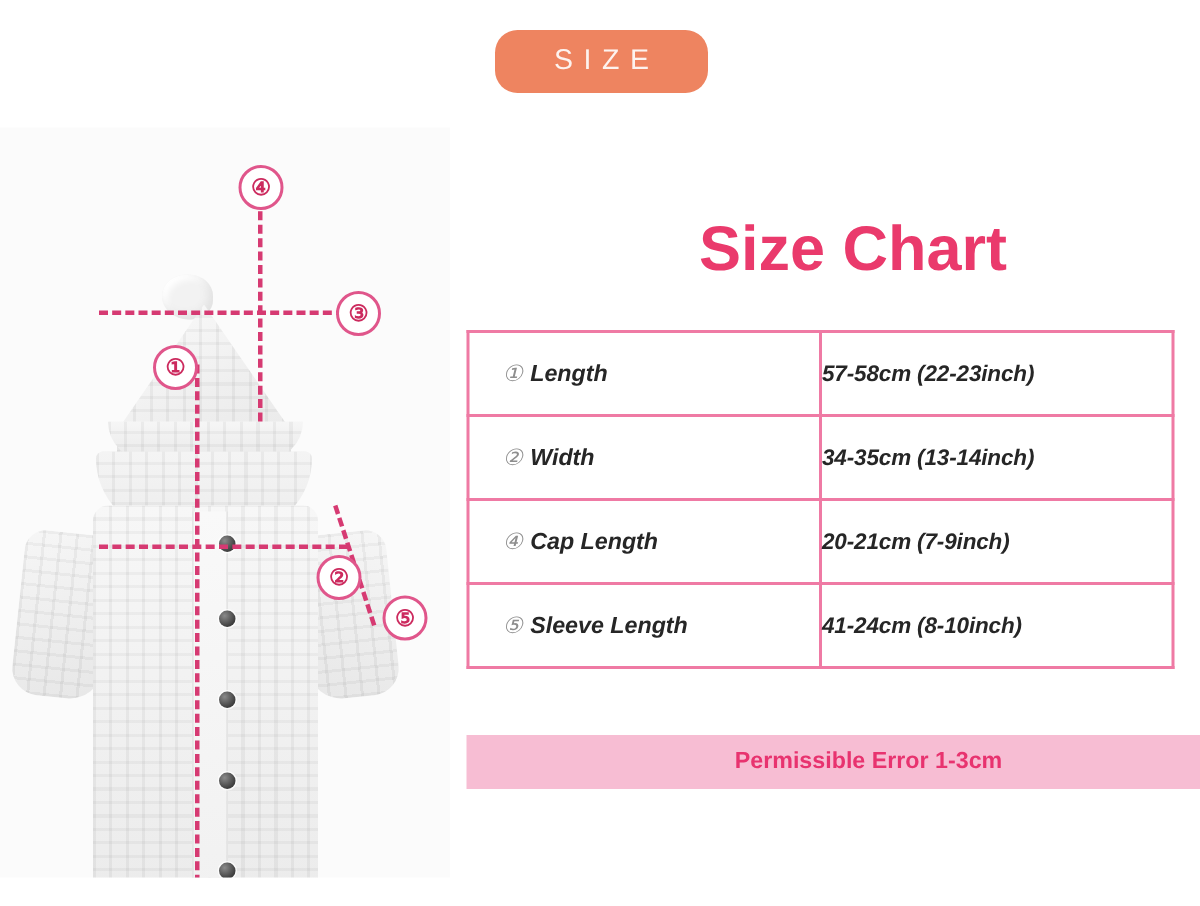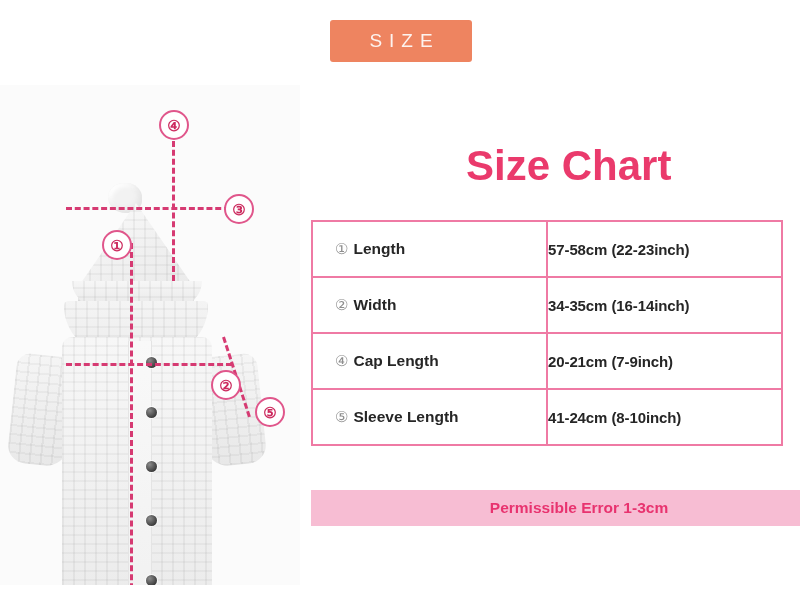--- a/index.html
+++ b/index.html
@@ -18,21 +18,21 @@
     overflow: hidden;
   }
 
   
   .size-badge {
     position: absolute;
     left: 330px;
     top: 20px;
     width: 142px;
     height: 42px;
-    border-radius: 3px;
+    border-radius: 15px;
     background: #ee8460;
     color: #fdf3ef;
     font-size: 19px;
     letter-spacing: 7px;
     text-indent: 7px;
     font-weight: 400;
     display: flex;
     align-items: center;
     justify-content: center;
   }
@@ -205,20 +205,21 @@
     table-layout: fixed;
   }
   .size-table td {
     border: 2px solid #ef7aa4;
     height: 54px;
     padding: 0 0 0 22px;
     font-size: 15.5px;
     font-weight: 700;
     color: #262626;
     vertical-align: middle;
+    font-style: italic;
   }
   .size-table td.val {
     text-align: left;
     padding: 0;
     font-size: 15px;
     letter-spacing: -0.1px;
   }
   .circ-num {
     color: #8e8e8e;
     font-weight: 400;
@@ -295,21 +296,21 @@
   <div class="chart-title">Size Chart</div>
 
   <table class="size-table">
     <tbody>
       <tr>
         <td><span class="circ-num">①</span><span>Length</span></td>
         <td class="val">57-58cm (22-23inch)</td>
       </tr>
       <tr>
         <td><span class="circ-num">②</span><span>Width</span></td>
-        <td class="val">34-35cm (16-14inch)</td>
+        <td class="val">34-35cm (13-14inch)</td>
       </tr>
       <tr>
         <td><span class="circ-num">④</span><span>Cap Length</span></td>
         <td class="val">20-21cm (7-9inch)</td>
       </tr>
       <tr>
         <td><span class="circ-num">⑤</span><span>Sleeve Length</span></td>
         <td class="val">41-24cm (8-10inch)</td>
       </tr>
     </tbody>

